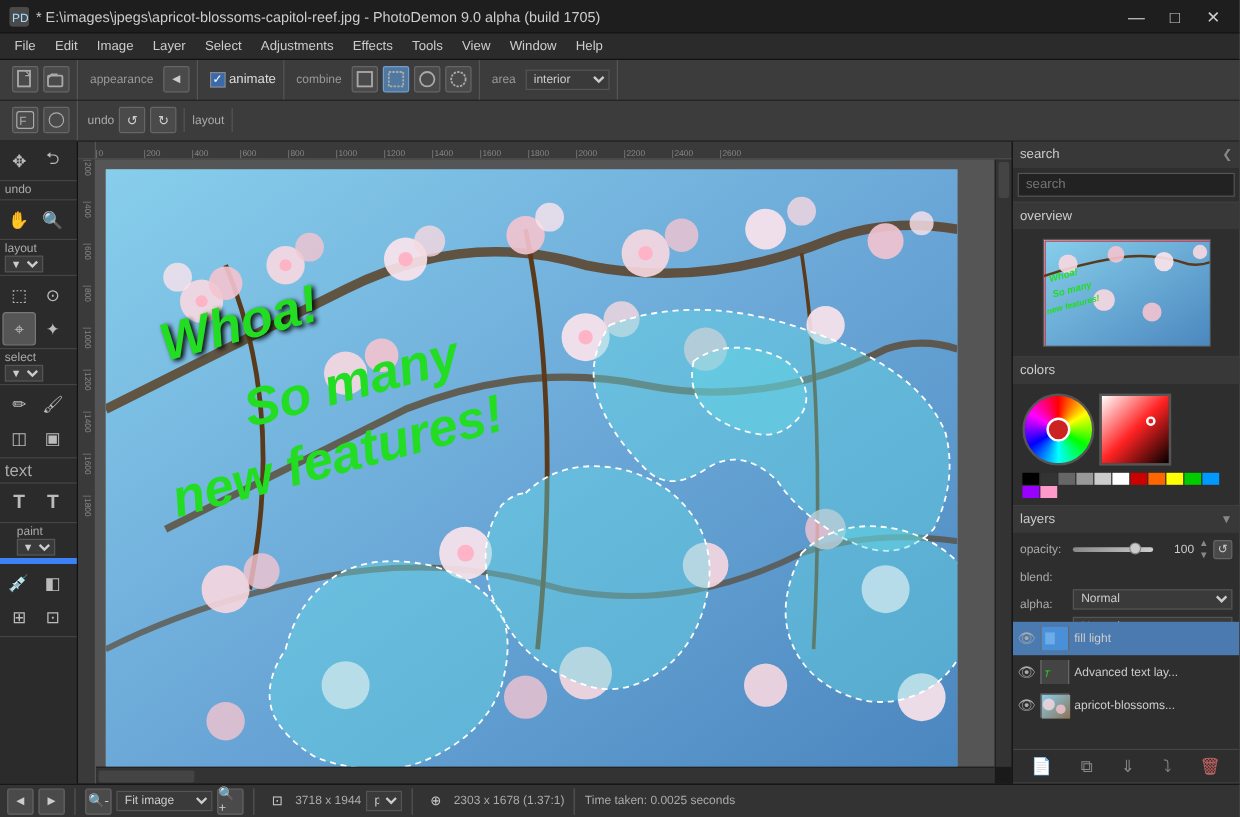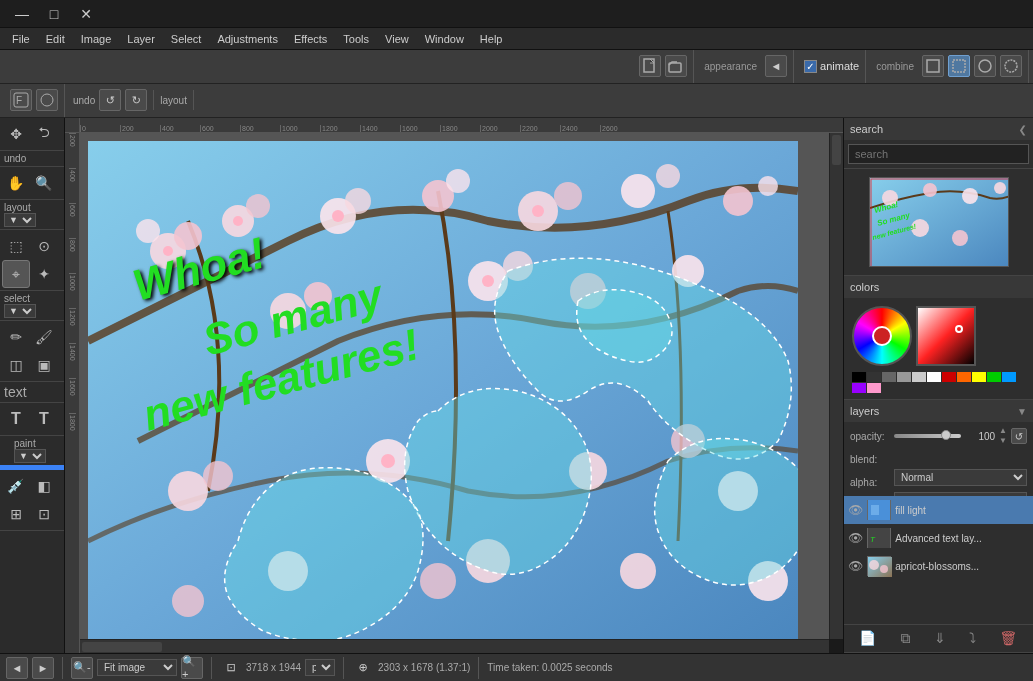--- a/index.html
+++ b/index.html
@@ -47,21 +47,20 @@
       display: flex;
       flex-direction: column;
     }
     #toolbar-row1 {
       display: flex;
       align-items: center;
       height: 34px;
       border-bottom: 1px solid #222;
       padding: 0 4px;
       gap: 4px;
-      justify-content: flex-end;
     }
     #toolbar-row2 {
       display: flex;
       align-items: center;
       height: 34px;
       padding: 0 4px;
       gap: 4px;
     }
 
     .toolbar-section {
@@ -455,20 +454,29 @@
       100% { stroke-dashoffset: 20; }
     }
     .marching-ants {
       animation: marchingAnts 0.5s linear infinite;
     }
   </style>
 </head>
 <body>
 
 <div id="title-bar">
+  <div class="title-left">
+    <div class="title-icon">
+      <svg width="16" height="16" viewBox="0 0 16 16">
+        <rect width="16" height="16" fill="#4a4a4a" rx="2"></rect>
+        <text x="2" y="12" font-size="10" fill="#adf">PD</text>
+      </svg>
+    </div>
+    <span>* E:\images\jpegs\apricot-blossoms-capitol-reef.jpg - PhotoDemon 9.0 alpha (build 1705)</span>
+  </div>
   <div class="title-controls">
     <span>—</span>
     <span>□</span>
     <span class="close">✕</span>
   </div>
 </div>
 
 <div id="menu-bar">
   <span>File</span>
   <span>Edit</span>
@@ -532,20 +540,28 @@
           </svg>
       </div>
       <div class="tb-btn">
         <svg width="16" height="16">
             <ellipse cx="8" cy="8" rx="6" ry="6" fill="none" stroke="#aaa" stroke-width="1.5" stroke-dasharray="2,1"></ellipse>
           </svg>
       </div>
     </div>
 
 
+    <div class="toolbar-section">
+      <span class="toolbar-section-label">area</span>
+      <select class="tb-select" style="width:70px">
+        <option>interior</option>
+        <option>exterior</option>
+        <option>both</option>
+      </select>
+    </div>
   </div>
 
   <div id="toolbar-row2">
     <div class="toolbar-section">
       <div class="tb-btn">
         <svg width="16" height="16">
             <rect x="1" y="1" width="14" height="14" rx="2" fill="none" stroke="#aaa" stroke-width="1"></rect>
             <text x="3" y="12" font-size="10" fill="#aaa">F</text>
           </svg>
       </div>
@@ -755,20 +771,23 @@
 
     <div class="panel-section">
       <div class="panel-header">
         <span class="panel-header-title">search</span>
         <span class="panel-header-arrow">❮</span>
       </div>
       <input type="text" class="search-box" placeholder="search" style="">
     </div>
 
     <div class="panel-section">
+      <div class="panel-header">
+        <span class="panel-header-title">overview</span>
+      </div>
       <div class="panel-content">
         <div class="overview-thumb">
           <svg width="140" height="90" viewBox="0 0 140 90">
             <defs>
               <linearGradient id="skyGrad2" x1="0%" y1="0%" x2="100%" y2="100%">
                 <stop offset="0%" style="stop-color:#87CEEB"></stop>
                 <stop offset="100%" style="stop-color:#4A86BE"></stop>
               </linearGradient>
             </defs>
             <rect width="140" height="90" fill="url(#skyGrad2)"></rect>

